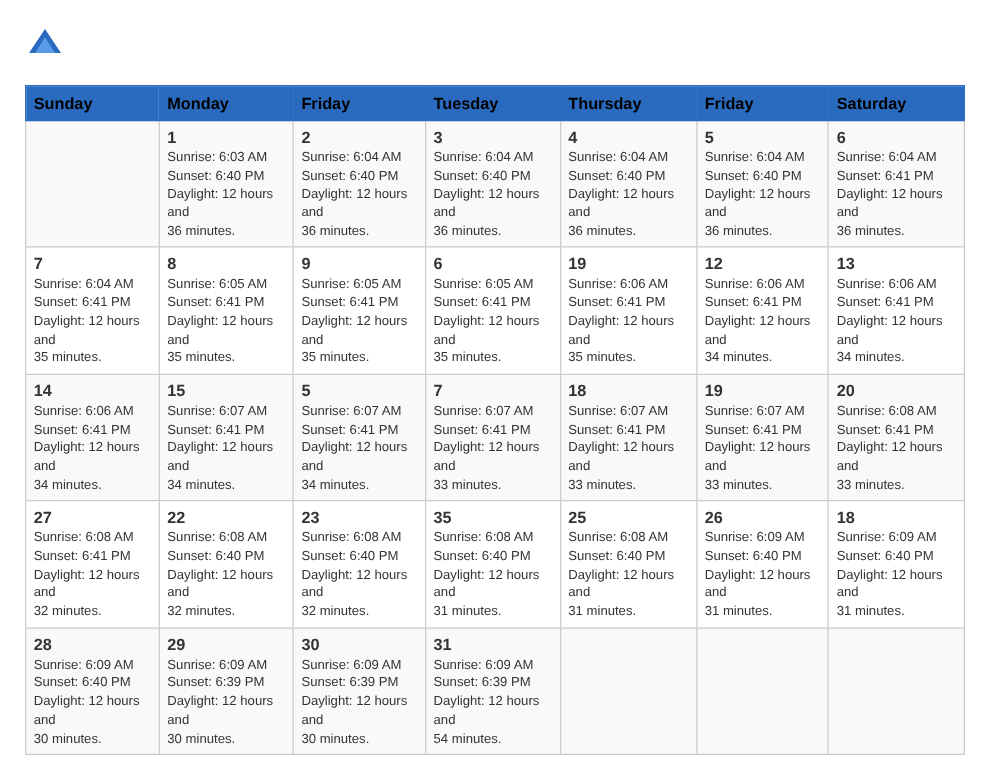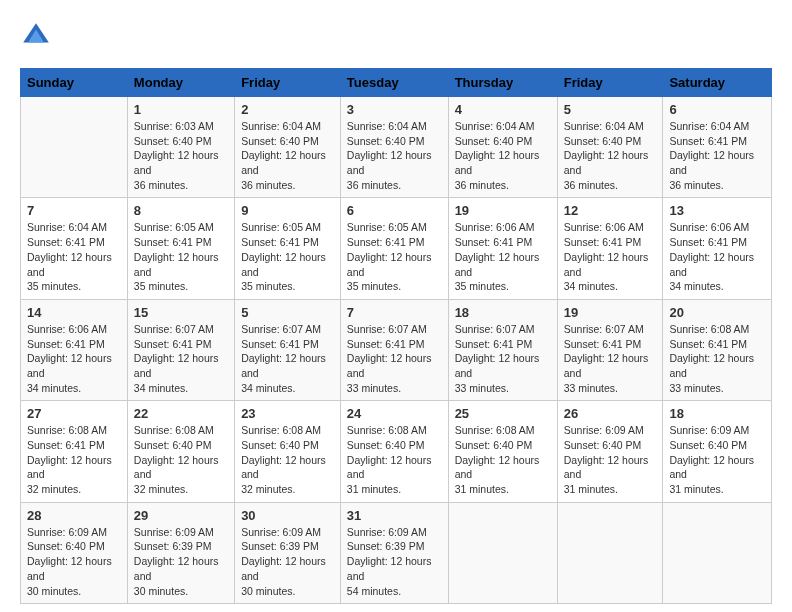--- a/index.html
+++ b/index.html
@@ -330,21 +330,21 @@
         <td>
           <span class="day-number">23</span>
           <div class="day-info">
             <div>Sunrise: 6:08 AM</div>
             <div>Sunset: 6:40 PM</div>
             <div>Daylight: 12 hours and</div>
             <div>32 minutes.</div>
           </div>
         </td>
         <td>
-          <span class="day-number">24</span>
+          <span class="day-number">35</span>
           <div class="day-info">
             <div>Sunrise: 6:08 AM</div>
             <div>Sunset: 6:40 PM</div>
             <div>Daylight: 12 hours and</div>
             <div>31 minutes.</div>
           </div>
         </td>
         <td>
           <span class="day-number">25</span>
           <div class="day-info">

